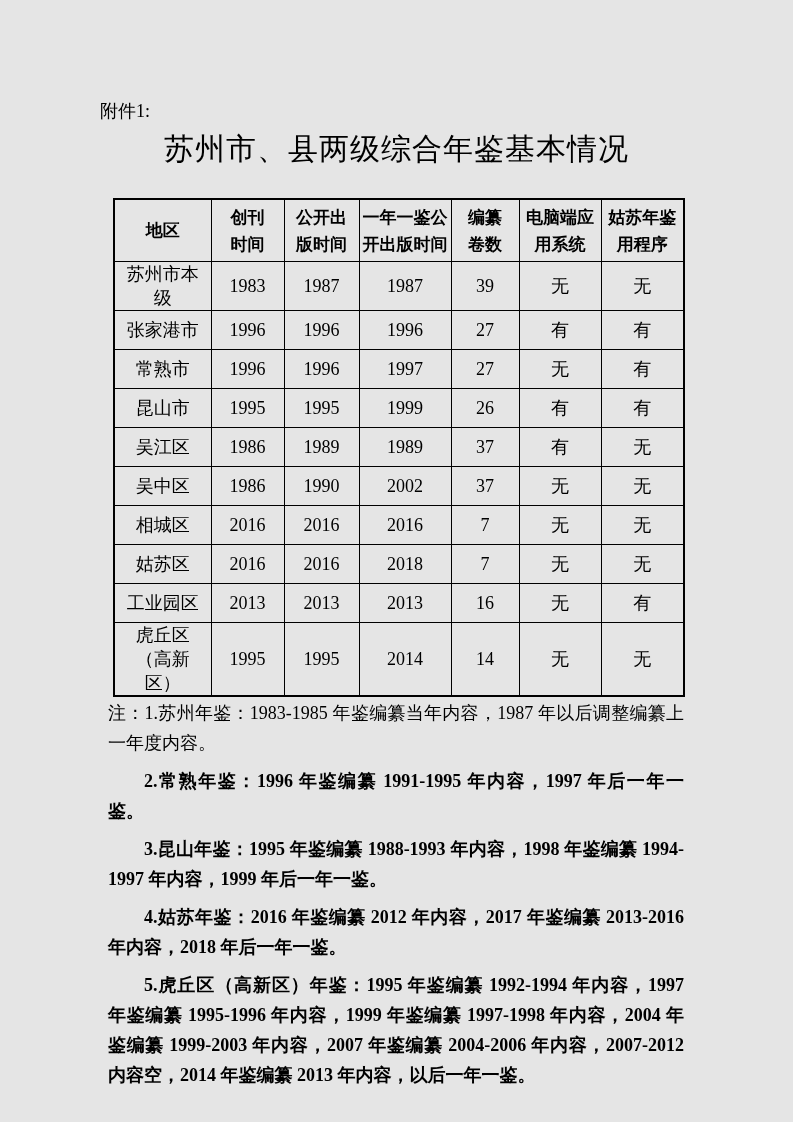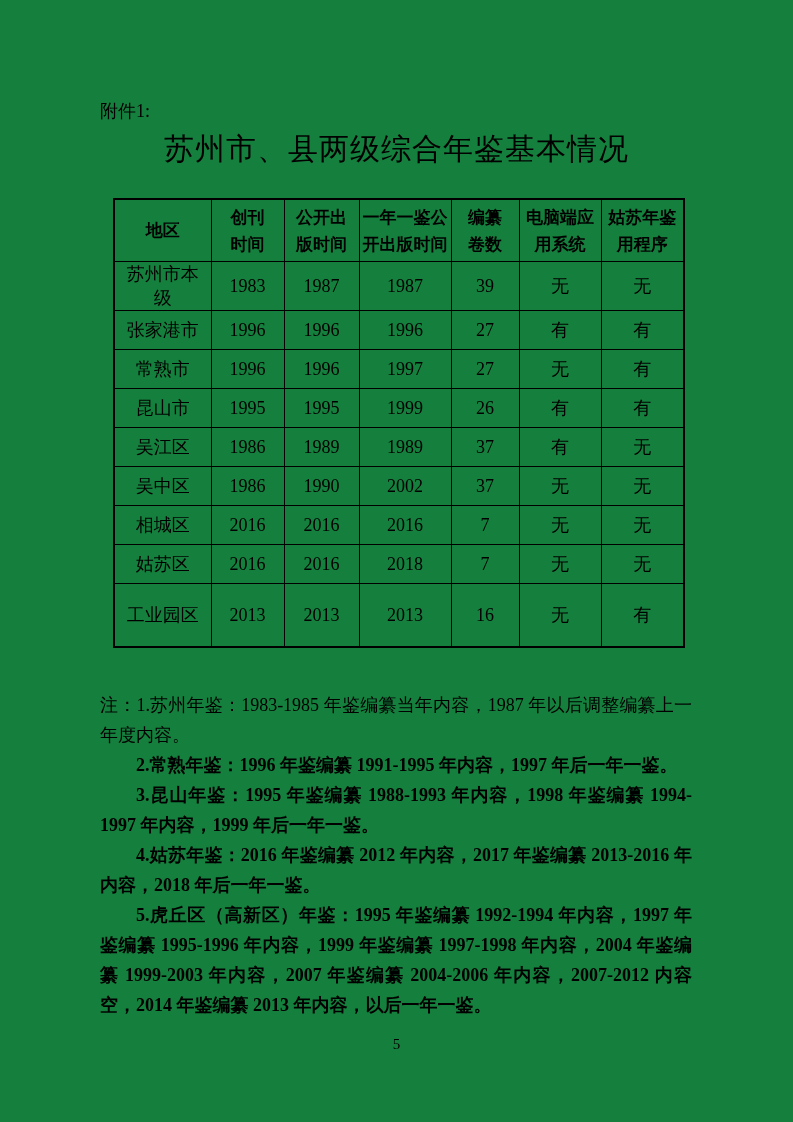--- a/index.html
+++ b/index.html
@@ -6,21 +6,21 @@
     margin: 0;
     padding: 0;
     background: #ffffff;
     color: #000000;
     font-family: "Liberation Serif", "DejaVu Serif", serif;
   }
   .page {
     position: relative;
     width: 793px;
     height: 1122px;
-    background: #15803d;
+    background: #e5e5e5;
     overflow: hidden;
   }
   .attachment-label {
     position: absolute;
     left: 100px;
     top: 100px;
     font-size: 18px;
     line-height: 22px;
     white-space: nowrap;
   }
@@ -73,21 +73,21 @@
   .notes {
     position: absolute;
     left: 100px;
     top: 690px;
     width: 592px;
     font-size: 18px;
     line-height: 30px;
     text-align: justify;
   }
   .notes p {
-    margin: 0;
+    margin: 8px;
   }
   .notes p.indent {
     text-indent: 36px;
     font-weight: bold;
   }
   .page-number {
     position: absolute;
     top: 1036px;
     left: 0;
     right: 0;
@@ -220,20 +220,29 @@
         </tr>
         <tr>
           <td>工业园区</td>
           <td>2013</td>
           <td>2013</td>
           <td>2013</td>
           <td>16</td>
           <td>无</td>
           <td>有</td>
         </tr>
+        <tr>
+          <td>虎丘区（高新区）</td>
+          <td>1995</td>
+          <td>1995</td>
+          <td>2014</td>
+          <td>14</td>
+          <td>无</td>
+          <td>无</td>
+        </tr>
       </tbody>
   </table>
 
   <div class="notes">
     <p>注：1.苏州年鉴：1983-1985 年鉴编纂当年内容，1987 年以后调整编纂上一年度内容。</p>
     <p class="indent">2.常熟年鉴：1996 年鉴编纂 1991-1995 年内容，1997 年后一年一鉴。</p>
     <p class="indent">3.昆山年鉴：1995 年鉴编纂 1988-1993 年内容，1998 年鉴编纂 1994-1997 年内容，1999 年后一年一鉴。</p>
     <p class="indent">4.姑苏年鉴：2016 年鉴编纂 2012 年内容，2017 年鉴编纂 2013-2016 年内容，2018 年后一年一鉴。</p>
     <p class="indent">5.虎丘区（高新区）年鉴：1995 年鉴编纂 1992-1994 年内容，1997 年鉴编纂 1995-1996 年内容，1999 年鉴编纂 1997-1998 年内容，2004 年鉴编纂 1999-2003 年内容，2007 年鉴编纂 2004-2006 年内容，2007-2012 内容空，2014 年鉴编纂 2013 年内容，以后一年一鉴。</p>
   </div>

